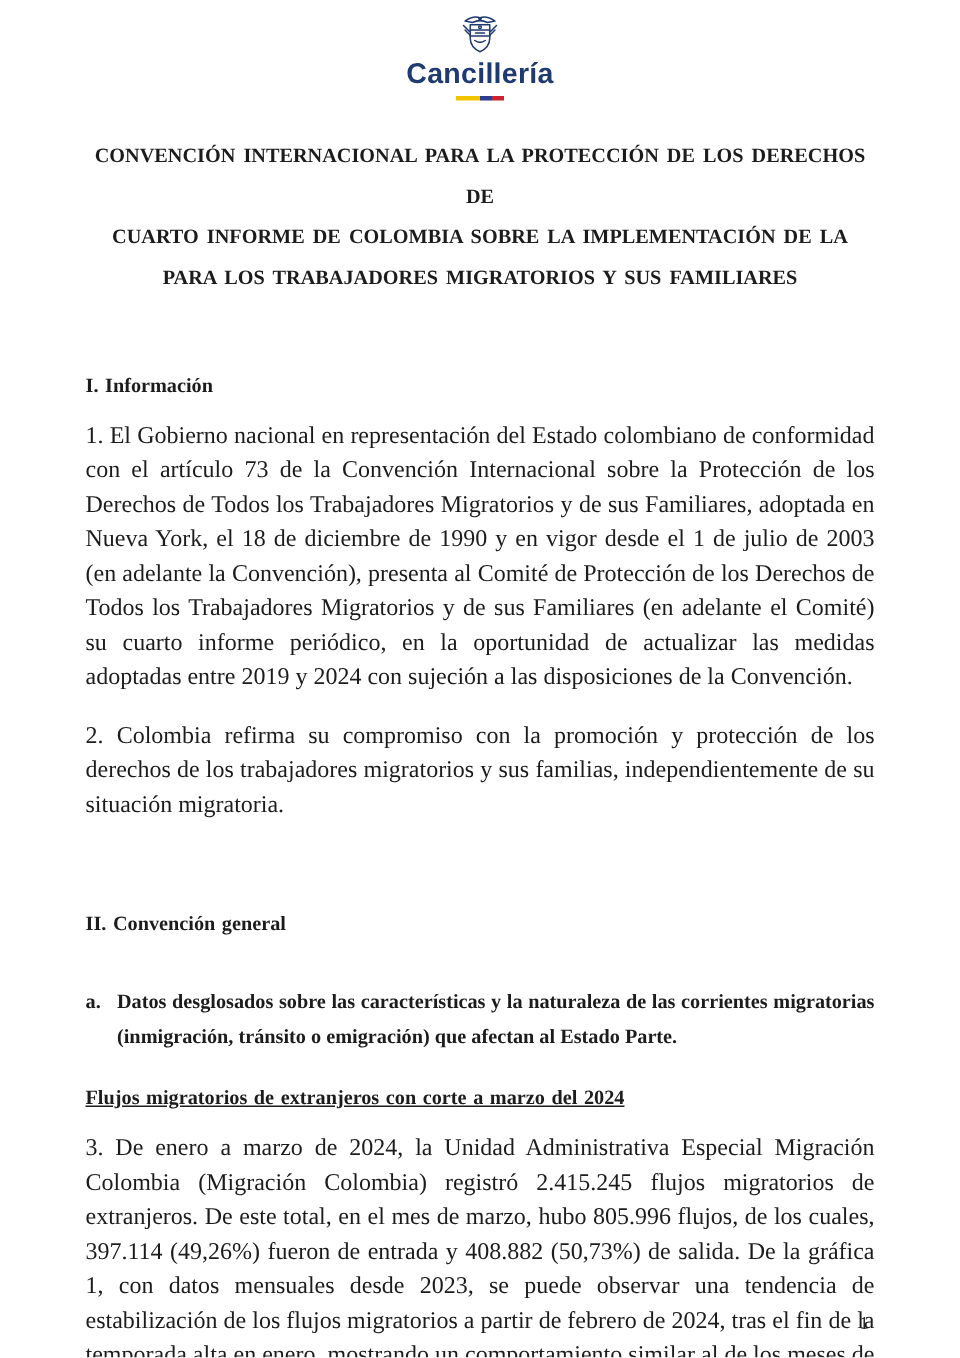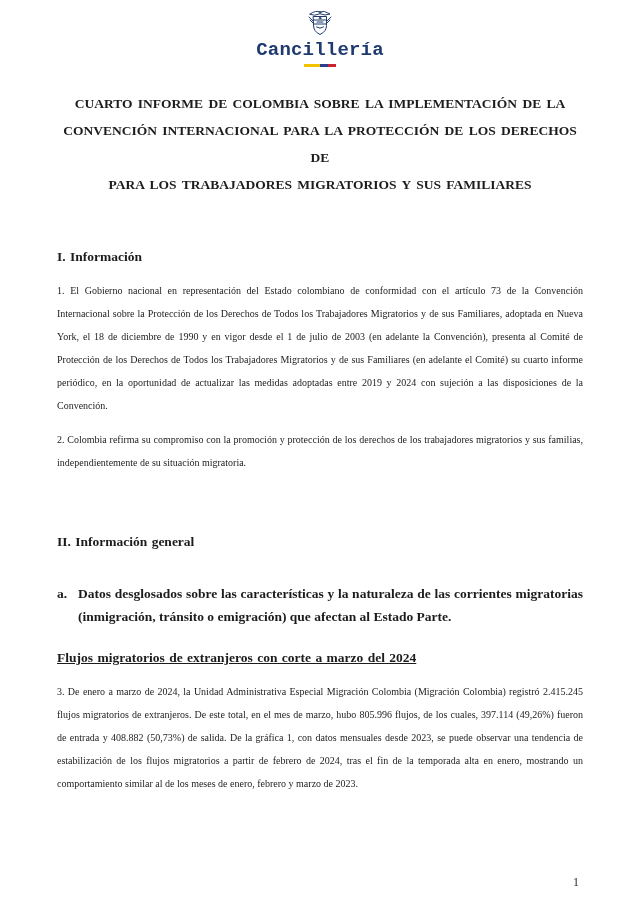--- a/index.html
+++ b/index.html
@@ -19,21 +19,21 @@
   
   .logo-block {
     padding-top: 9px;
     text-align: center;
   }
   .crest {
     display: block;
     margin: 0 auto 1px auto;
   }
   .logo-wordmark {
-    font-family: Liberation Mono, monospace;
+    font-family: Liberation Sans, sans-serif;
     font-weight: bold;
     font-size: 19px;
     letter-spacing: 0.2px;
     color: #1f3a70;
     line-height: 20px;
   }
   .flag-underline {
     width: 32px;
     height: 3px;
     margin: 4px auto 0 auto;
@@ -57,21 +57,21 @@
     font-weight: bold;
     font-size: 13.5px;
     line-height: 23px;
     word-spacing: 1px;
   }
   .heading-1 { margin-top: 47px; }
   .heading-2 { margin-top: 56px; }
   .subheading { margin-top: 18px; text-decoration: underline; }
   .para {
     margin-top: 11px;
-    font-size: 10px;
+    font-size: 16px;
     line-height: 23px;
     text-align: justify;
   }
   .item {
     margin-top: 29px;
     display: flex;
     font-weight: bold;
     font-size: 13.5px;
     line-height: 23px;
   }
@@ -117,30 +117,30 @@
       </svg>
       <div class="logo-wordmark" style="color: rgb(31, 58, 112);">Cancillería</div>
       <div class="flag-underline">
         <span class="flag-yellow" style="background: rgb(242, 196, 0);"></span>
         <span class="flag-blue" style="background: rgb(43, 63, 146);"></span>
         <span class="flag-red" style="background: rgb(201, 36, 47);"></span>
       </div>
     </div>
 
     <div class="doc-title">
+      <div>CONVENCIÓN INTERNACIONAL PARA LA PROTECCIÓN DE LOS DERECHOS DE</div>
       <div>CUARTO INFORME DE COLOMBIA SOBRE LA IMPLEMENTACIÓN DE LA</div>
-      <div>CONVENCIÓN INTERNACIONAL PARA LA PROTECCIÓN DE LOS DERECHOS DE</div>
       <div>PARA LOS TRABAJADORES MIGRATORIOS Y SUS FAMILIARES</div>
     </div>
 
     <div class="heading heading-1">I. Información</div>
     <p class="para">1. El Gobierno nacional en representación del Estado colombiano de conformidad con el artículo 73 de la Convención Internacional sobre la Protección de los Derechos de Todos los Trabajadores Migratorios y de sus Familiares, adoptada en Nueva York, el 18 de diciembre de 1990 y en vigor desde el 1 de julio de 2003 (en adelante la Convención), presenta al Comité de Protección de los Derechos de Todos los Trabajadores Migratorios y de sus Familiares (en adelante el Comité) su cuarto informe periódico, en la oportunidad de actualizar las medidas adoptadas entre 2019 y 2024 con sujeción a las disposiciones de la Convención.</p>
     <p class="para">2. Colombia refirma su compromiso con la promoción y protección de los derechos de los trabajadores migratorios y sus familias, independientemente de su situación migratoria.</p>
 
-    <div class="heading heading-2">II. Información general</div>
+    <div class="heading heading-2">II. Convención general</div>
 
     <div class="item">
       <span class="item-label">a.</span>
       <span class="item-text">Datos desglosados sobre las características y la naturaleza de las corrientes migratorias (inmigración, tránsito o emigración) que afectan al Estado Parte.</span>
     </div>
 
     <div class="heading subheading">Flujos migratorios de extranjeros con corte a marzo del 2024</div>
     <p class="para">3. De enero a marzo de 2024, la Unidad Administrativa Especial Migración Colombia (Migración Colombia) registró 2.415.245 flujos migratorios de extranjeros. De este total, en el mes de marzo, hubo 805.996 flujos, de los cuales, 397.114 (49,26%) fueron de entrada y 408.882 (50,73%) de salida. De la gráfica 1, con datos mensuales desde 2023, se puede observar una tendencia de estabilización de los flujos migratorios a partir de febrero de 2024, tras el fin de la temporada alta en enero, mostrando un comportamiento similar al de los meses de enero, febrero y marzo de 2023.</p>
 
   </div>

